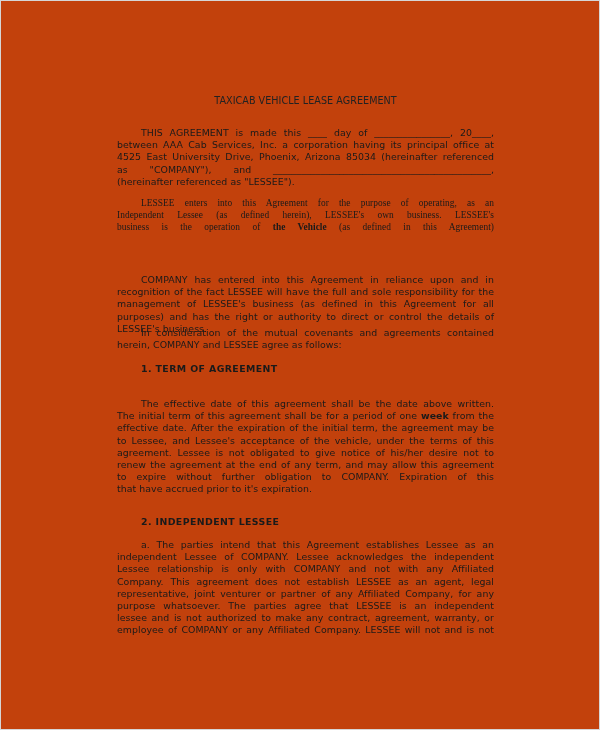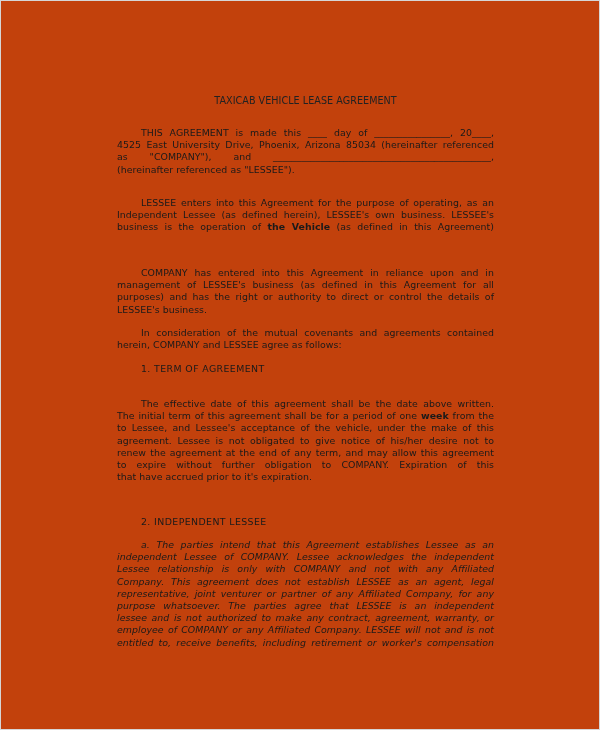--- a/index.html
+++ b/index.html
@@ -18,76 +18,78 @@
       font-size: 9.6px; color: #222;
     }
     .para { position: absolute; left: 0; width: 377px; }
     .line {
       display: block; height: 12.2px; line-height: 12.2px; white-space: nowrap;
       text-align: justify; text-align-last: justify; overflow: visible;
     }
     .line.last { text-align-last: left; }
     .line.indent { padding-left: 24px; }
     .heading {
-      position: absolute; left: 24px; font-weight: normal; font-size: 9.4px;
+      position: absolute; left: 24px; font-weight: bold; font-size: 9.4px;
       letter-spacing: 0.4px; line-height: 12px;
     }
     b { font-weight: bold; }
   </style>
 </head>
 <body>
 
 <div class="page">
   <div class="doc">
 
     <div class="title">TAXICAB VEHICLE LEASE AGREEMENT</div>
 
     <div class="para" style="top:126px;">
       <span class="line indent">THIS AGREEMENT is made this ____ day of ________________, 20____,</span>
+      <span class="line">between AAA Cab Services, Inc. a corporation having its principal office at</span>
       <span class="line">4525 East University Drive, Phoenix, Arizona  85034 (hereinafter referenced</span>
       <span class="line">as "COMPANY"), and ______________________________________________,</span>
       <span class="line last">(hereinafter referenced as "LESSEE").</span>
     </div>
 
-    <div class="para" style="top:196px;">
+    <div class="para" style="top:196px;font-family:Liberation Serif, serif;">
       <span class="line indent">LESSEE enters into this Agreement for the purpose of operating, as an</span>
       <span class="line">Independent Lessee (as defined herein), LESSEE's own business. LESSEE's</span>
       <span class="line"><span>business is the operation of </span><b>the Vehicle</b><span> (as defined in this Agreement)</span></span>
     </div>
 
-    <div class="para" style="top:266px;">
+    <div class="para" style="top:273px;">
       <span class="line indent">COMPANY has entered into this Agreement in reliance upon and in</span>
+      <span class="line">recognition of the fact LESSEE will have the full and sole responsibility for the</span>
       <span class="line">management of LESSEE's business (as defined in this Agreement for all</span>
       <span class="line">purposes) and has the right or authority to direct or control the details of</span>
       <span class="line last">LESSEE's business.</span>
     </div>
 
     <div class="para" style="top:326px;">
       <span class="line indent">In consideration of the mutual covenants and agreements contained</span>
       <span class="line last">herein, COMPANY and LESSEE agree as follows:</span>
     </div>
 
     <div class="heading" style="top:362px;">1. TERM OF AGREEMENT</div>
     <div class="para" style="top:397px;">
       <span class="line indent">The effective date of this agreement shall be the date above written.</span>
       <span class="line"><span>The initial term of this agreement shall be for a period of one </span><b>week</b><span> from the</span></span>
-      <span class="line">to Lessee, and Lessee's acceptance of the vehicle, under the make of this</span>
+      <span class="line">effective date. After the expiration of the initial term, the agreement may be</span>
+      <span class="line">to Lessee, and Lessee's acceptance of the vehicle, under the terms of this</span>
       <span class="line">agreement.  Lessee is not obligated to give notice of his/her desire not to</span>
       <span class="line">renew the agreement at the end of any term, and may allow this agreement</span>
       <span class="line">to expire without further obligation to COMPANY. Expiration of this</span>
       <span class="line last">that have accrued prior to it's expiration.</span>
     </div>
 
     <div class="heading" style="top:515px;">2.  INDEPENDENT LESSEE</div>
-    <div class="para" style="top:538px;font-style:italic;">
+    <div class="para" style="top:538px;">
       <span class="line indent">a. The parties intend that this Agreement establishes Lessee as an</span>
       <span class="line">independent Lessee of COMPANY.  Lessee acknowledges the independent</span>
       <span class="line">Lessee relationship is only with COMPANY and not with any Affiliated</span>
       <span class="line">Company.  This agreement does not establish LESSEE as an agent, legal</span>
       <span class="line">representative, joint venturer or partner of any Affiliated Company, for any</span>
       <span class="line">purpose whatsoever.  The parties agree that LESSEE is an independent</span>
       <span class="line">lessee and is not authorized to make any contract, agreement, warranty, or</span>
       <span class="line">employee of COMPANY or any Affiliated Company.  LESSEE will not and is not</span>
-      <span class="line">entitled to, receive benefits, including retirement or worker's compensation</span>
     </div>
 
   </div>
 </div>
 
 </body></html>

